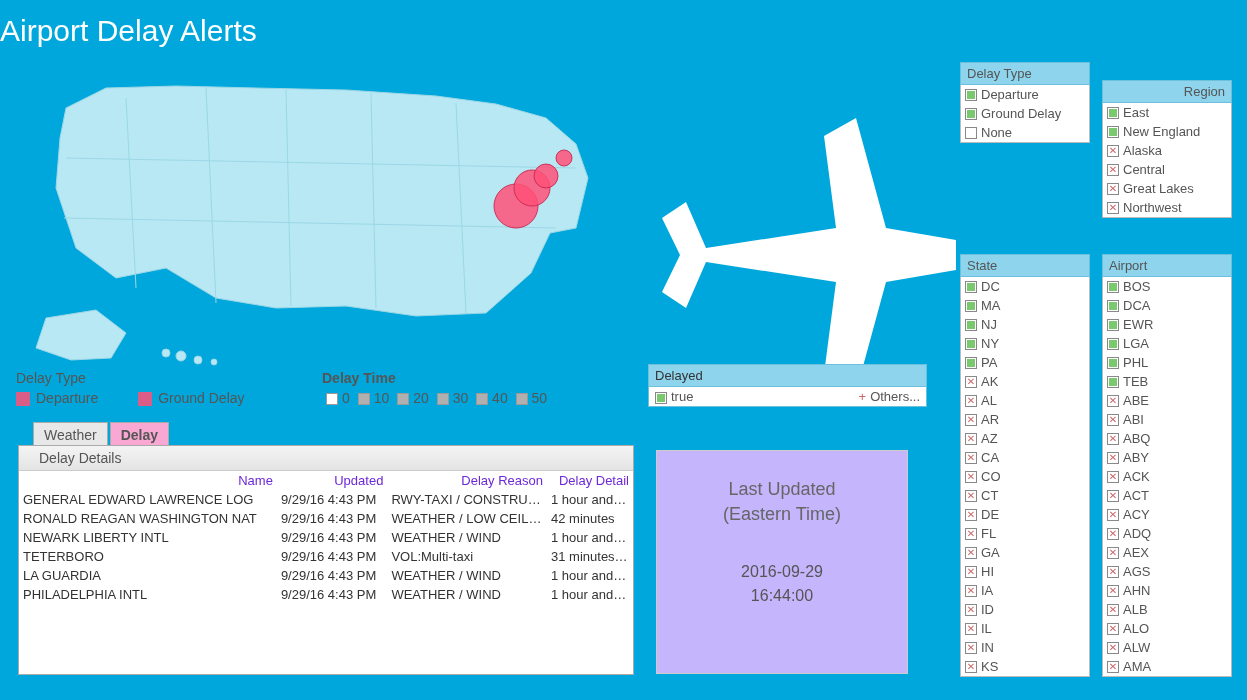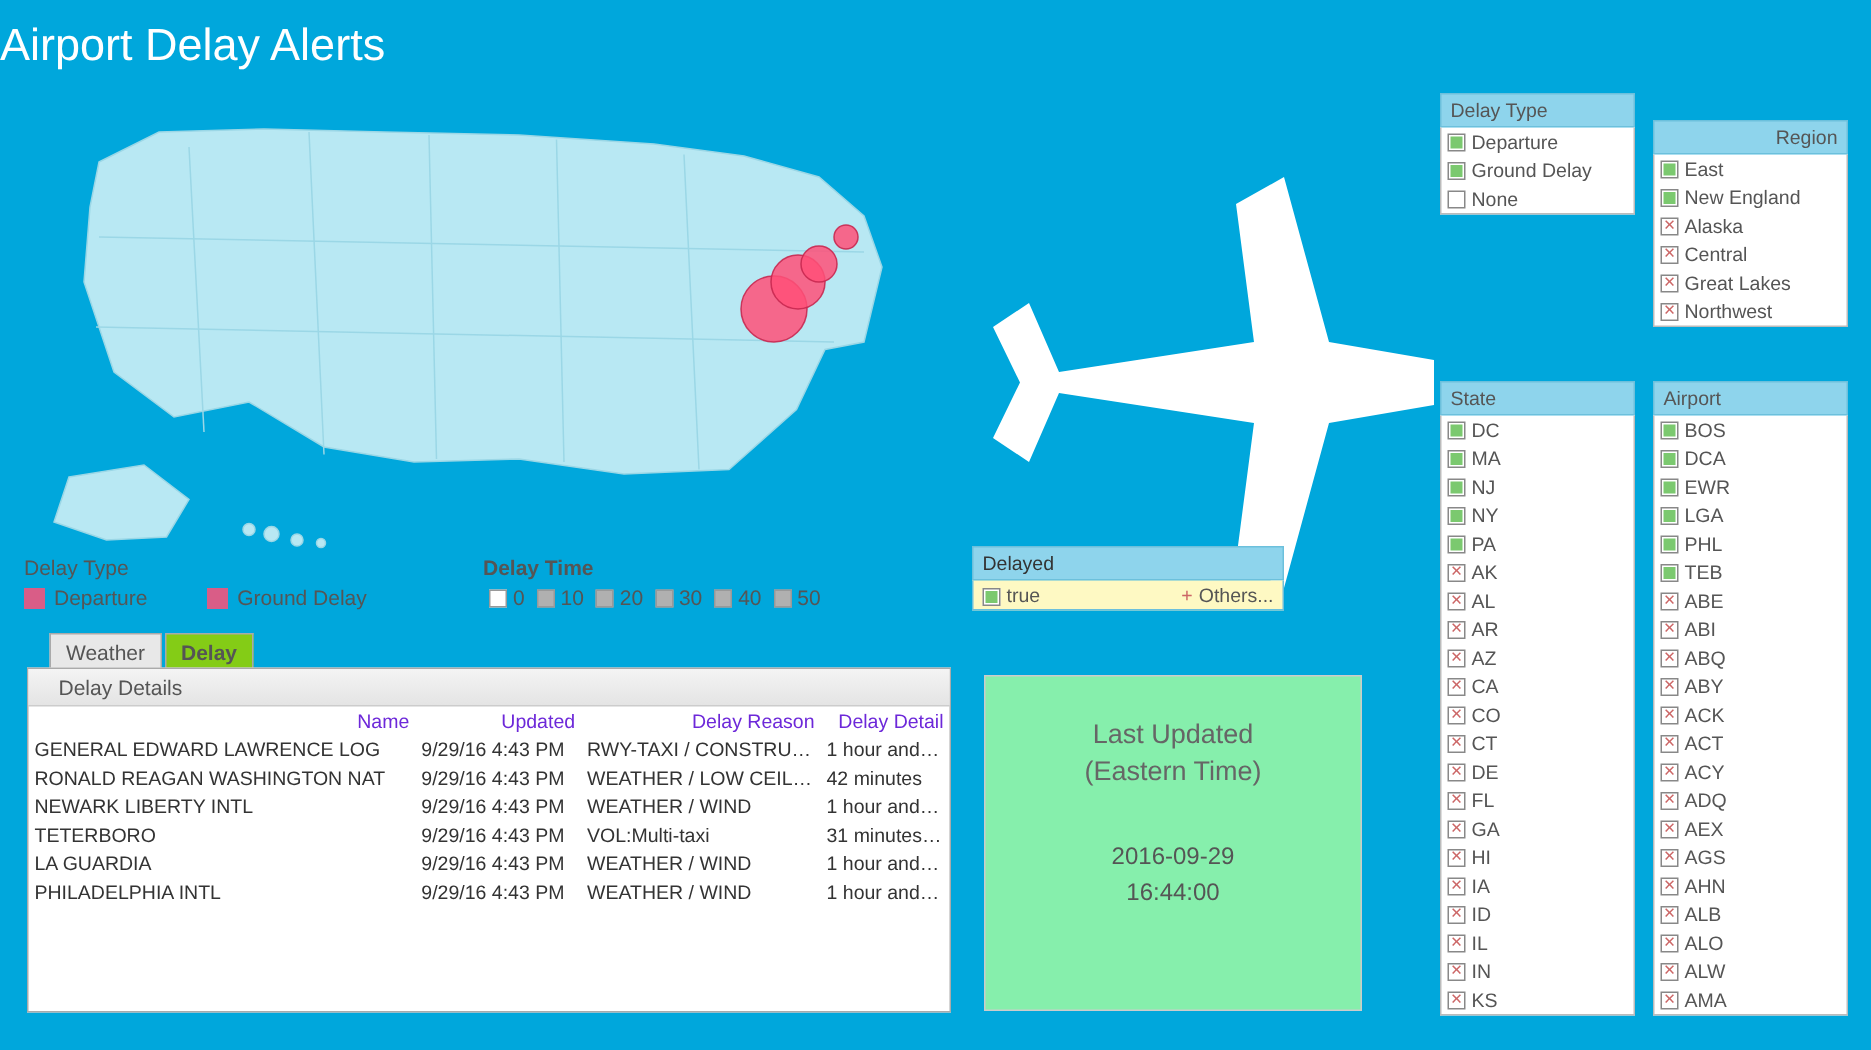--- a/index.html
+++ b/index.html
@@ -40,42 +40,42 @@
   .legend-time .sw0 { background:#fff;}
   
   .tabs {
     position:absolute; left:33px; top:422px; display:flex;
     border-bottom:6px solid #a21caf;
   }
   .tab {
     padding:4px 10px; font-size:14px; background:#e8e8e8; border:1px solid #aaa;
     border-bottom:none; margin-right:2px; cursor:pointer;
   }
-  .tab.active { background:#84cc16; font-weight:bold; }
+  .tab.active { background:#f9a8d4; font-weight:bold; }
   .table-panel {
     position:absolute; left:18px; top:445px; width:616px; height:230px;
     background:#fff; border:1px solid #aaa;
   }
   .table-title { font-size:14px; padding:4px 20px; border-bottom:1px solid #ccc; background:linear-gradient(#f4f4f4,#e4e4e4);}
   table { width:100%; border-collapse:collapse; font-size:13px; color:#333;}
   th { text-align:right; font-weight:normal; padding:2px 4px; color:#6d28d9;}
   td { padding:2px 4px; white-space:nowrap; overflow:hidden; text-overflow:ellipsis; max-width:0;}
   td:nth-child(1){width:42%;} td:nth-child(2){width:18%;} td:nth-child(3){width:26%;} td:nth-child(4){width:14%;}
   
-  .delayed-filter { position:absolute; left:648px; top:364px; width:208px; }
+  .delayed-filter { position:absolute; left:648px; top:364px; width:279px; }
   .filter-title { background:#8ed4ec; padding:3px 6px; font-size:13px; color:#333; border:1px solid #6cc0dc;}
-  .filter-body { background:#fef9c3; border:1px solid #6cc0dc; border-top:none; padding:2px 6px; font-size:13px; display:flex; justify-content:space-between;}
+  .filter-body { background:#ffffff; border:1px solid #6cc0dc; border-top:none; padding:2px 6px; font-size:13px; display:flex; justify-content:space-between;}
   .chk { display:inline-block; width:12px; height:12px; border:1px solid #888; background:#fff; margin-right:4px; vertical-align:middle; position:relative;}
   .chk.on::after { content:""; position:absolute; inset:1px; background:#7bc96f;}
   .chk.off::after { content:"✕"; position:absolute; inset:0; color:#c66; font-size:10px; line-height:10px; text-align:center;}
   .plus { color:#c66; margin-right:4px;}
   
   .updated-card {
     position:absolute; left:656px; top:450px; width:252px; height:224px;
-    background:#86efac; border:1px solid #ccc; text-align:center; color:#666;
+    background:#c4b5fd; border:1px solid #ccc; text-align:center; color:#666;
     padding-top:26px;
   }
   .updated-card .lbl { font-size:18px; line-height:1.4;}
   .updated-card .val { font-size:16px; margin-top:36px; color:#555;}
   
   .panel {
     background:#fff0; position:absolute; width:130px;
   }
   .panel .hdr { background:#8ed4ec; font-size:13px; padding:3px 6px; border:1px solid #6cc0dc;}
   .panel .opts { background:#fff; border:1px solid #bbb; border-top:none;}

